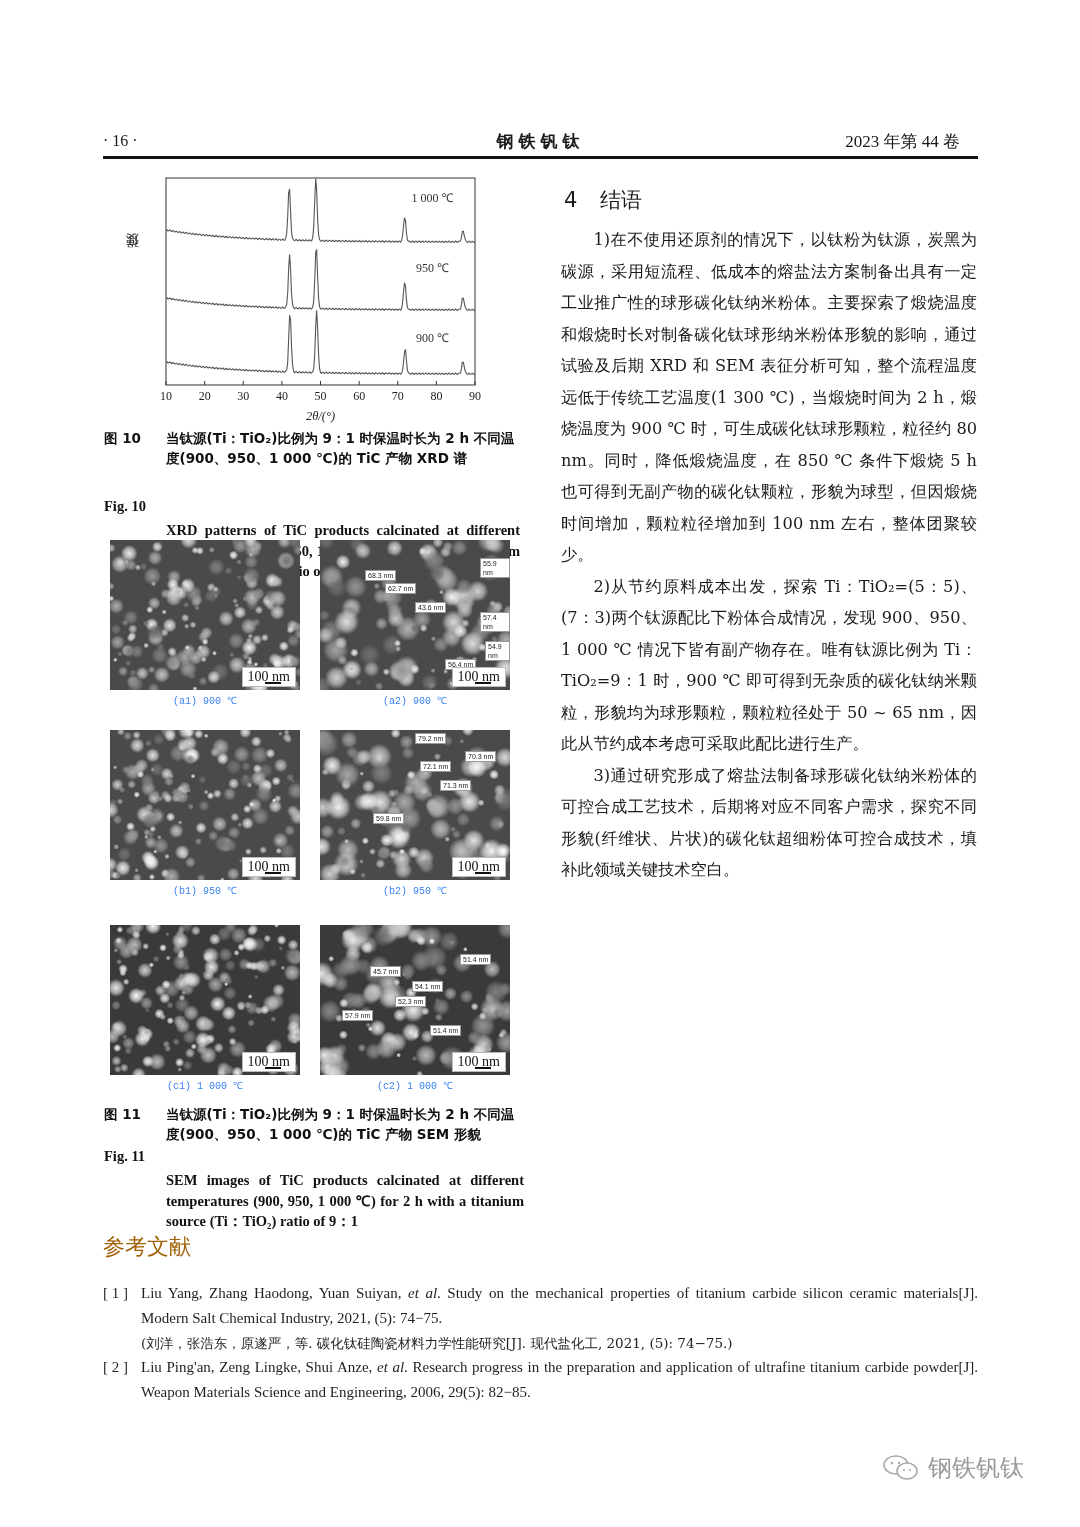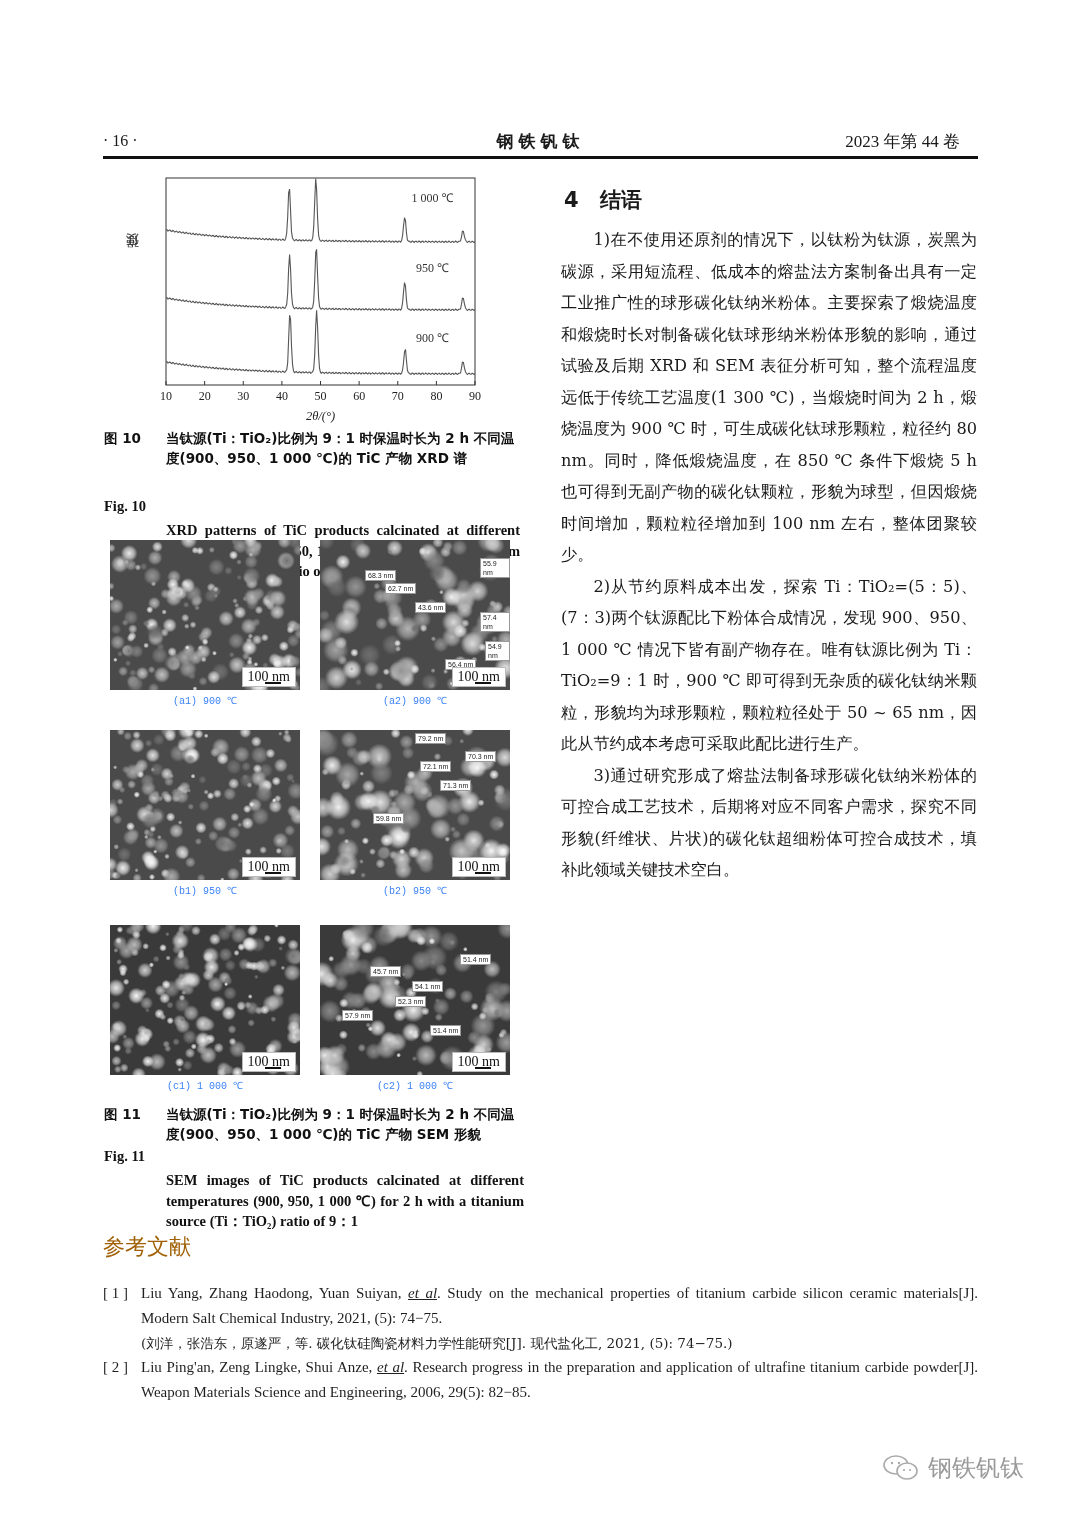--- a/index.html
+++ b/index.html
@@ -28,28 +28,28 @@
   .sem { position: absolute; width: 190px; height: 150px; overflow: hidden; }
   .sem-img { position: absolute; inset: 0; }
   .sem .scalebar { position: absolute; right: 4px; bottom: 3px; background: #fff; padding: 0 5px; font-family: "Liberation Serif", serif; font-size: 14px; line-height: 18px; color: #111; border: 1px solid #bbb; }
   .sem .scalebar::after { content: ""; position: absolute; left: 42%; bottom: 2px; width: 16px; height: 2px; background: #111; }
   .sem .tag { position: absolute; background: #fff; font-family: "Liberation Sans", sans-serif; font-size: 7px; line-height: 9px; padding: 0 2px; color: #222; border: 1px solid #999; }
   .sem-cap { position: absolute; width: 190px; text-align: center; font-family: Liberation Mono, monospace; font-size: 10px; color: #3b82f6; }
 
   
   .col-right { position: absolute; left: 561px; top: 174px; width: 416px; font-family: "DejaVu Serif", serif; font-size: 16.2px; line-height: 31.5px; color: #1a1a1a; text-align: justify; }
   .col-right p { text-indent: 2em; }
-  .section-title { font-family: "DejaVu Sans", sans-serif; font-weight: bold; font-size: 21px; line-height: 52px; margin-left: 3px; }
+  .section-title { font-family: "DejaVu Sans", sans-serif; font-weight: normal; font-size: 21px; line-height: 52px; margin-left: 3px; }
   .section-title .num { display: inline-block; width: 36px; }
 
   .refs-title { position: absolute; left: 103px; top: 1232px; font-family: Liberation Mono, monospace; font-size: 22px; color: #a16207; }
   .ref { position: absolute; left: 103px; width: 875px; font-family: "Liberation Serif", serif; font-size: 15px; line-height: 25px; color: #1f1f1f; }
   .ref .rnum { position: absolute; left: 0; top: 0; width: 40px; }
   .ref .rtxt { margin-left: 38px; text-align: justify; }
-  .ref .rtxt i { font-style: italic; text-decoration: underline; }
+  .ref .rtxt i { font-style: italic; }
   .ref .zh { font-family: "DejaVu Serif", serif; font-size: 13.5px; }
 
   .watermark { position: absolute; left: 882px; top: 1452px; display: flex; align-items: center; gap: 6px; color: #9a9a9a; font-family: "DejaVu Sans", sans-serif; font-size: 24px; }
 </style>
 </head>
 <body>
 
 <div class="header">
   <span class="pg">· 16 ·</span>
   <span class="journal">钢铁钒钛</span>

